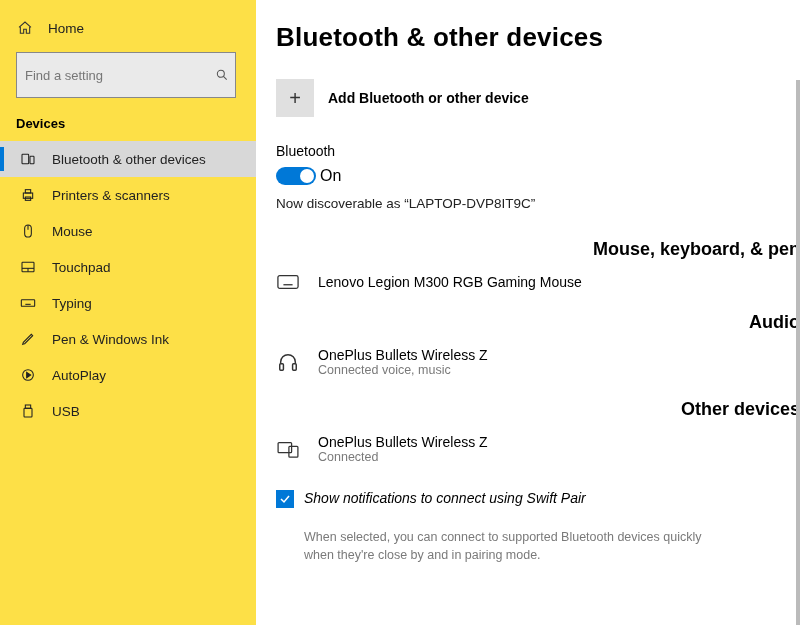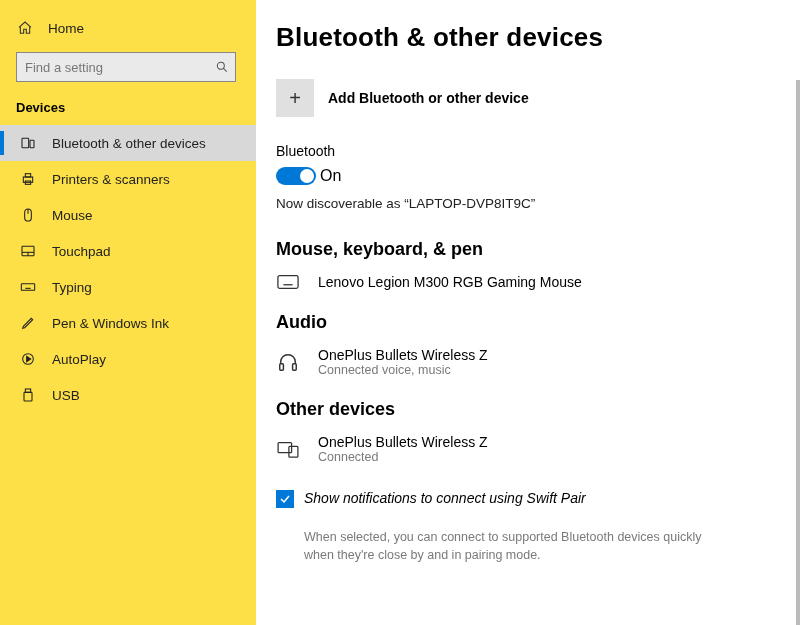--- a/index.html
+++ b/index.html
@@ -9,21 +9,21 @@
   .titlebar { height: 30px; display: flex; align-items: center; background: #e7e7e7; padding-left: 12px; }
   .titlebar-text { font-size: 12px; color: #000; }
   .titlebar-controls { margin-left: auto; display: flex; }
   .titlebar-btn { width: 46px; height: 30px; display: flex; align-items: center; justify-content: center; color: #555; }
 
   .body { flex: 1; display: flex; min-height: 0; }
   .sidebar { width: 256px; background: #fde047; padding-top: 10px; display: flex; flex-direction: column; }
   .nav-row { height: 36px; display: flex; align-items: center; padding-left: 16px; gap: 14px; font-size: 13.5px; color: #222; cursor: pointer; }
   .nav-row .icon { width: 18px; display:flex; justify-content:center; align-items:center; color:#333; }
   .search-wrap { padding: 6px 16px 12px; }
-  .search { position: relative; width: 220px; height: 30px; border: 1.5px solid #888; background:#eaeaea; display:flex; align-items:center; }
+  .search { position: relative; width: 220px; height: 46px; border: 1.5px solid #888; background:#eaeaea; display:flex; align-items:center; }
   .search input { flex:1; border:0; background:transparent; padding: 0 8px; font-size: 13px; outline: none; color:#555; }
   .search input::placeholder { color:#777; }
   .search .s-icon { width: 30px; display:flex; justify-content:center; align-items:center; color:#555; }
   .section-label { font-size: 13px; font-weight: 600; padding: 6px 16px 10px; }
   .nav-items { flex:1; }
   .nav-item { position: relative; height: 36px; display: flex; align-items: center; padding-left: 20px; gap: 16px; font-size: 13.5px; color:#222; cursor:pointer; }
   .nav-item.active { background: #d8d8d8; }
   .nav-item.active::before { content:""; position:absolute; left:0; top:6px; bottom:6px; width:4px; background:#0078d7; }
 
   .content { flex:1; padding: 22px 0 20px 20px; overflow-y: auto; position: relative; }
@@ -34,21 +34,21 @@
   .add-row { display:flex; align-items:center; gap:14px; margin-bottom: 26px; cursor:pointer; }
   .add-tile { width:38px; height:38px; background:#e0e0e0; display:flex; align-items:center; justify-content:center; font-size:20px; color:#333; }
   .add-label { font-size: 14px; font-weight: bold; }
 
   .sub-label { font-size: 14px; margin-bottom: 8px; }
   .toggle-row { display:flex; align-items:center; gap:4px; margin-bottom: 11px; }
   .toggle { width:40px; height:18px; border-radius:9px; background:#0078d7; position:relative; cursor:pointer; }
   .toggle::after{ content:""; position:absolute; right:2px; top:2px; width:14px; height:14px; border-radius:50%; background:#fff; }
   .disc { font-size: 13.5px; color:#222; margin-bottom: 28px; }
 
-  h2 { font-size: 18px; font-weight: 600; margin-bottom: 12px; }
+  h2 { font-size: 18px; font-weight: 600; margin-bottom: 12px; text-align: right; }
   .device-row { display:flex; align-items:center; gap:18px; padding: 2px 0 22px; cursor:pointer; }
   .dev-icon { width: 24px; display:flex; justify-content:center; color:#333; }
   .dev-info { display:flex; flex-direction:column; }
   .dev-name { font-size: 14px; }
   .dev-status { font-size: 12.5px; color:#7a7a7a; }
 
   .check-row { display:flex; align-items:flex-start; gap:10px; margin-top: 4px; cursor:pointer; max-width: 455px; font-style: italic; }
   .chk { width:18px; height:18px; background:#0078d7; display:flex; align-items:center; justify-content:center; flex-shrink:0; }
   .chk svg{color:#fff;}
   .check-label { font-size: 14px; }

